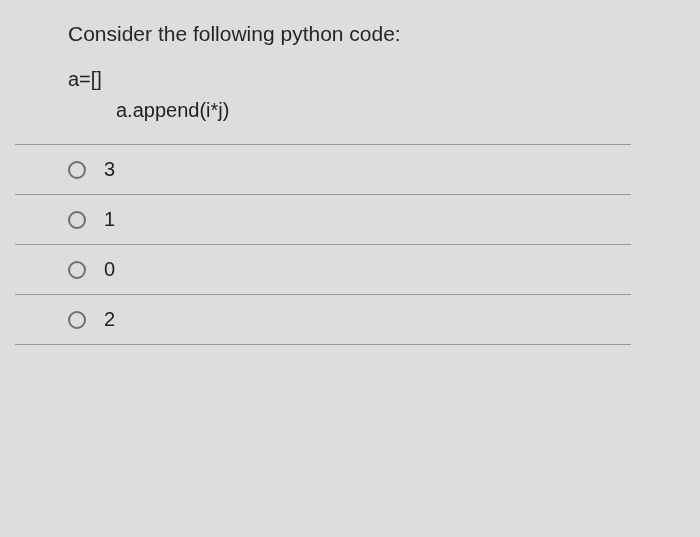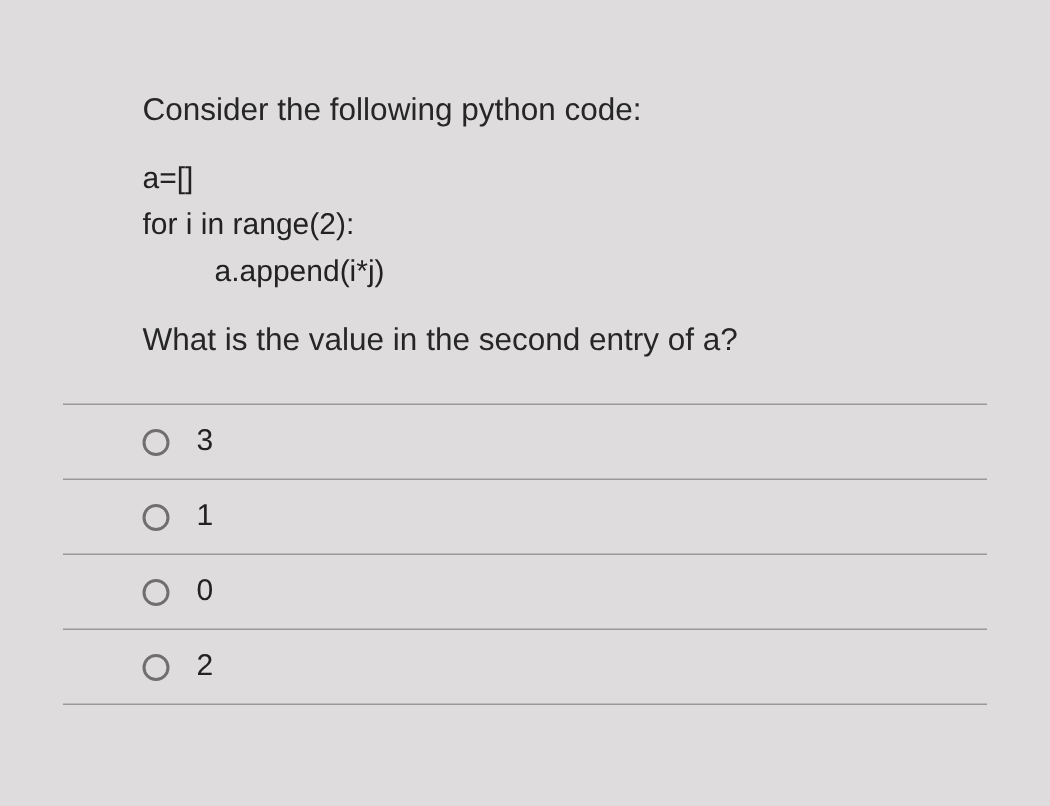--- a/index.html
+++ b/index.html
@@ -5,22 +5,21 @@
   html, body {
     margin: 0;
     padding: 0;
     width: 700px;
     height: 537px;
     background: #dedcdc;
     font-family: Arial, Helvetica, sans-serif;
     overflow: hidden;
   }
   .container {
-    padding: 22px 40px 0 95px;
-    margin-top: 40px;
+    padding: 22px 40px 0 68px;
   }
   .prompt {
     font-size: 21px;
     color: #262626;
     margin-bottom: 18px;
   }
   .code-block {
     font-size: 20px;
     color: #222;
     line-height: 1.55;
@@ -63,25 +62,23 @@
 </style>
 </head>
 <body>
 
 <div class="container">
 
   <div class="prompt">Consider the following python code:</div>
 
   <div class="code-block">
     <div class="code-line i1">a=[]</div>
-    <div class="code-line i1">for i in range(2):</div>
     <div class="code-line i3">a.append(i*j)</div>
   </div>
 
-  <div class="question-line">What is the value in the second entry of a?</div>
 
   <div class="options">
     <div class="option-row">
       <span class="radio"></span>
       <span>3</span>
     </div>
     <div class="option-row">
       <span class="radio"></span>
       <span>1</span>
     </div>

